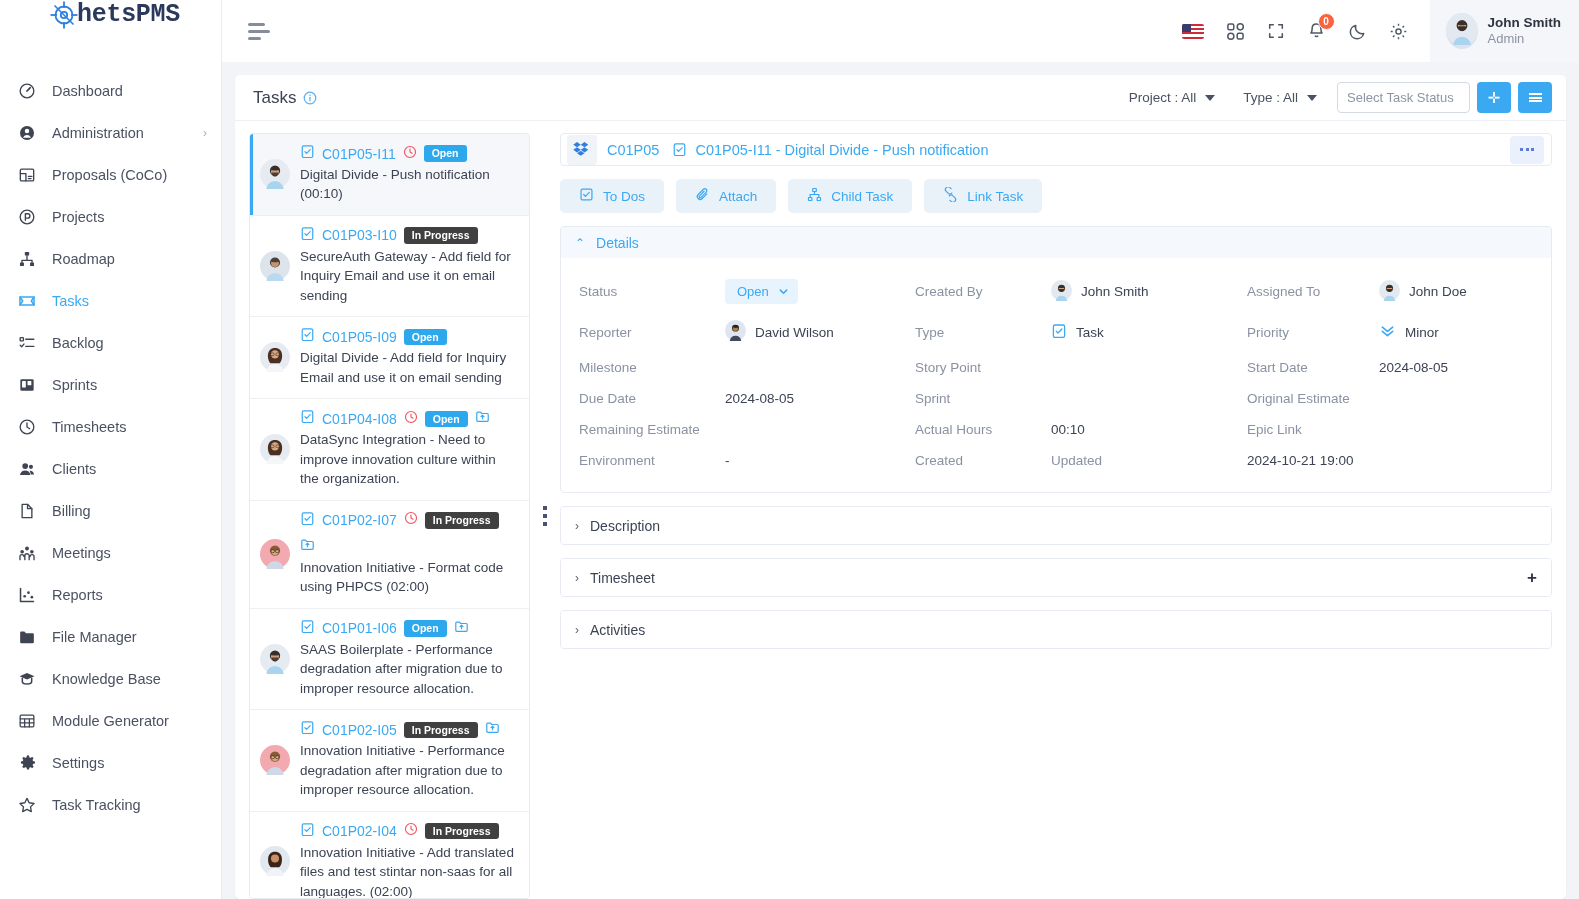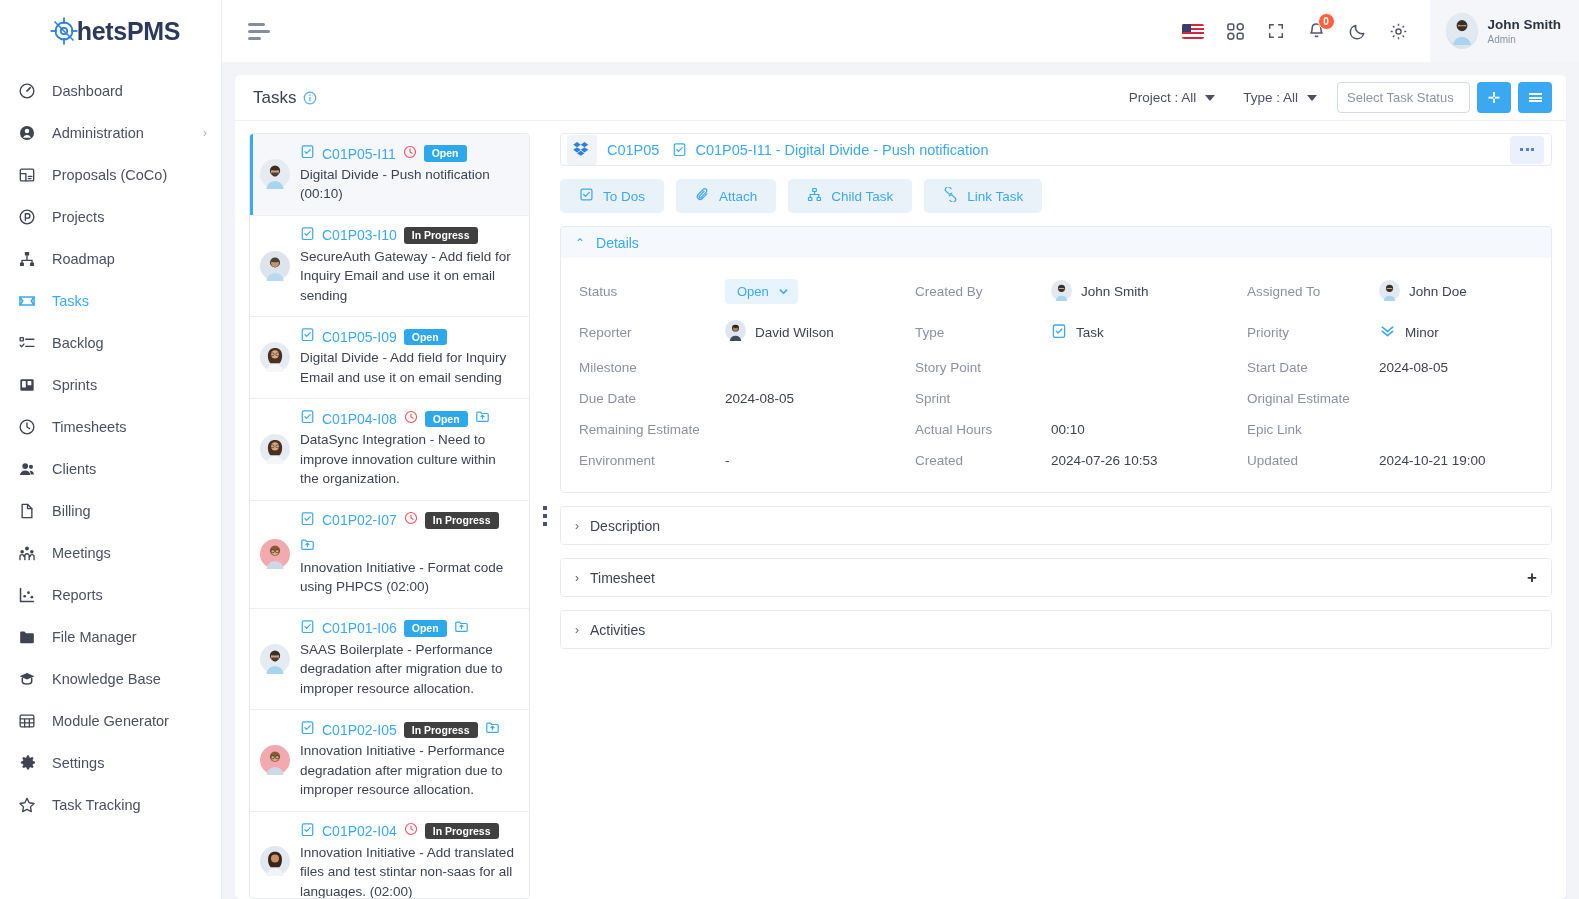--- a/index.html
+++ b/index.html
@@ -11,22 +11,22 @@
   }
   .app { display: flex; width: 1579px; height: 899px; }
 
   
   .sidebar {
     width: 222px; height: 899px; background: #ffffff;
     border-right: 1px solid #e9ecf1; flex: 0 0 222px;
     display: flex; flex-direction: column;
   }
   .brand {
-    height: 62px; display: flex; align-items: center;
-    justify-content: center; gap: 2px; padding-left: 8px;
+    height: 62px; display: flex; align-items: flex-start;
+    justify-content: center; gap: 2px; padding-left: 8px; font-family: Liberation Mono, monospace;
   }
   .brand-logo { width: 30px; height: 30px; position: relative; flex: 0 0 30px; }
   .brand-text {
     font-size: 25px; font-weight: 600; color: #2b3a5c;
     letter-spacing: -0.3px; margin-left: -4px;
   }
   .nav { padding-top: 8px; }
   .nav-item {
     display: flex; align-items: center; height: 42px;
     padding: 0 14px 0 18px; color: #4a5161; font-size: 14.5px;
@@ -72,21 +72,21 @@
   }
   .profile {
     display: flex; align-items: center; gap: 10px; height: 62px;
     padding: 0 18px 0 16px; background: #f5f6fa; cursor: pointer;
   }
   .avatar {
     border-radius: 50%; overflow: hidden; flex: 0 0 auto;
     background: #dde3ec; display: block;
   }
   .profile-name { font-size: 13.5px; font-weight: 700; color: #2f3441; line-height: 1.3; }
-  .profile-role { font-size: 10px; color: #8b93a3; line-height: 1.3; }
+  .profile-role { font-size: 13px; color: #8b93a3; line-height: 1.3; }
 
   
   .page {
     margin: 13px 13px 0 13px; background: #fff; border-radius: 5px;
     flex: 1; display: flex; flex-direction: column; min-height: 0;
     box-shadow: 0 1px 2px rgba(20,30,60,.05);
   }
   .page-head {
     height: 46px; display: flex; align-items: center;
     padding: 0 14px 0 18px; border-bottom: 1px solid #eceff4; flex: 0 0 46px;
@@ -863,21 +863,20 @@
                 <div class="dl">Remaining Estimate</div>
                 <div class="dv"></div>
                 <div class="dl">Actual Hours</div>
                 <div class="dv">00:10</div>
                 <div class="dl">Epic Link</div>
                 <div class="dv"></div>
 
                 <div class="dl">Environment</div>
                 <div class="dv muted-dash">-</div>
                 <div class="dl">Created</div>
-                <div class="dv">2024-07-26 10:53</div>
                 <div class="dl">Updated</div>
                 <div class="dv">2024-10-21 19:00</div>
               </div>
             </div>
 
             <div class="section">
               <div class="section-head plain">
                 <span class="chev">›</span>
                 <span class="section-title">Description</span>
               </div>

